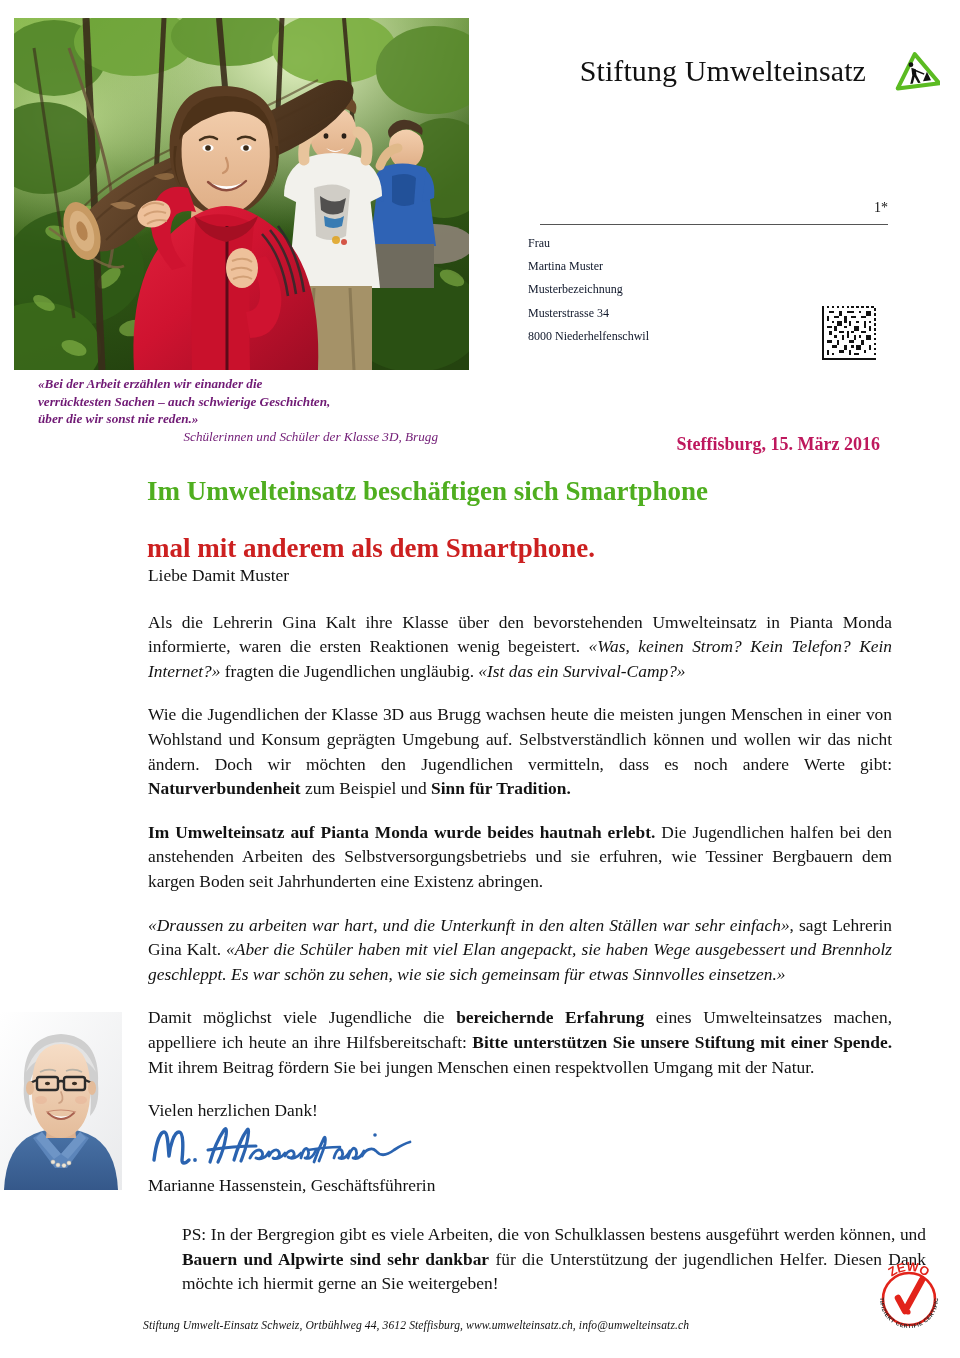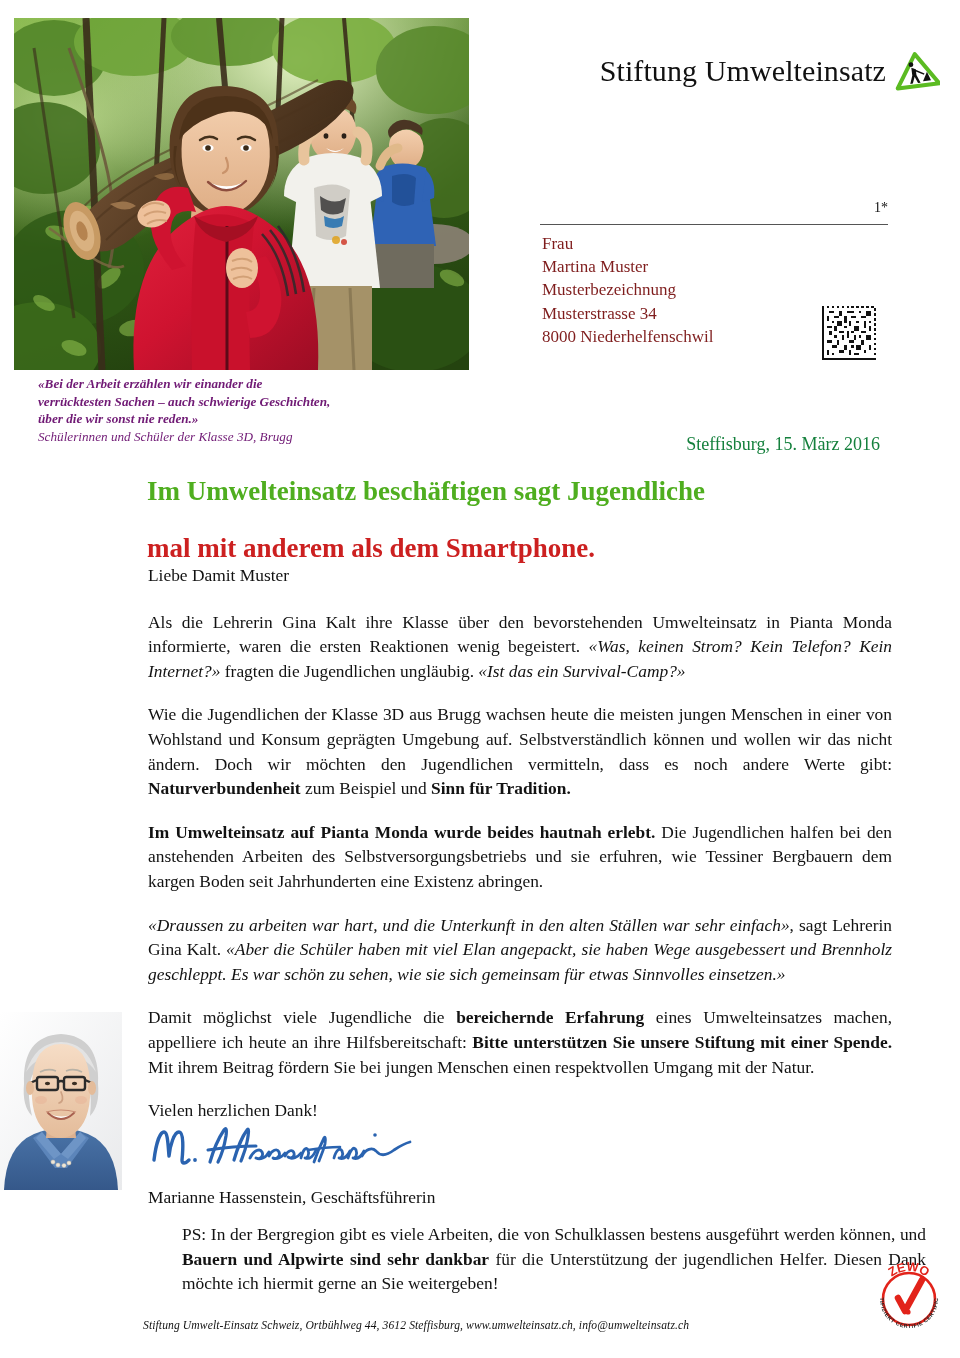--- a/index.html
+++ b/index.html
@@ -16,58 +16,58 @@
   
   .hero-photo{
     position:absolute;left:14px;top:18px;width:455px;height:352px;
     overflow:hidden;background:#2c4415;
   }
   .hero-photo svg{display:block;width:100%;height:100%;}
 
   
   .logo-wrap{
     position:absolute;left:540px;top:40px;width:400px;height:62px;
-    display:flex;align-items:center;justify-content:flex-end;gap:8px;
+    display:flex;align-items:center;justify-content:flex-end;gap:28px;
   }
   .logo-text{
     font-family:"Liberation Serif",serif;
     font-size:30px;letter-spacing:.1px;color:#111;white-space:nowrap;
   }
   .logo-mark{width:46px;height:40px;flex:none;}
 
   
   .addr-num{
     position:absolute;left:540px;top:200px;width:348px;
     text-align:right;font-size:14px;color:#111;
   }
   .addr-rule{
     position:absolute;left:540px;top:224px;width:348px;height:1px;background:#555;
   }
   .addr{
-    position:absolute;left:542px;top:232px;width:330px;
-    font-size:17px;line-height:23.2px;color:#7f1d1d;
+    position:absolute;left:528px;top:232px;width:330px;
+    font-size:12px;line-height:23.2px;color:#0f172a;
   }
   .addr div{white-space:nowrap;}
   .datamatrix{
     position:absolute;left:822px;top:306px;width:54px;height:54px;
   }
   .datamatrix svg{display:block;width:100%;height:100%;}
 
   
   .caption{
     position:absolute;left:38px;top:375px;width:400px;
     font-size:13.2px;line-height:17.6px;color:#701a75;
   }
   .caption .q{font-weight:bold;font-style:italic;}
-  .caption .src{font-style:italic;}
+  .caption .src{font-style:italic;text-align:right;}
 
   
   .date-line{
     position:absolute;left:540px;top:434px;width:340px;
-    text-align:right;font-size:18px;color:#15803d;
+    text-align:right;font-size:18px;color:#be185d;font-weight:bold;
   }
 
   
   .headline{
     position:absolute;left:147px;top:475px;width:760px;
     font-size:27px;line-height:33px;font-weight:bold;
   }
   .headline .l1{display:block;}
   .headline .l2{display:block;margin-top:24px;}
 
@@ -84,21 +84,21 @@
 
   
   .portrait{
     position:absolute;left:0px;top:1012px;width:122px;height:178px;overflow:hidden;
   }
   .portrait svg{display:block;width:100%;height:100%;}
 
   
   .sig-block{position:absolute;left:148px;top:1124px;width:500px;}
   .sig-img{width:270px;height:48px;display:block;}
-  .sig-name{font-size:17.4px;line-height:22px;color:#121212;margin-top:14px;}
+  .sig-name{font-size:17.4px;line-height:22px;color:#121212;margin-top:2px;}
 
   
   .ps-block{
     position:absolute;left:148px;top:1222px;width:744px;
     font-size:17.4px;line-height:24.6px;color:#121212;text-align:justify;margin-left:34px;
   }
 
   
   .zewo{position:absolute;left:872px;top:1262px;width:74px;height:74px;}
   .zewo svg{display:block;width:100%;height:100%;}
@@ -399,21 +399,21 @@
   <div class="caption">
     <div class="q">«Bei der Arbeit erzählen wir einander die</div>
     <div class="q">verrücktesten Sachen – auch schwierige Geschichten,</div>
     <div class="q">über die wir sonst nie reden.»</div>
     <div class="src">Schülerinnen und Schüler der Klasse 3D, Brugg</div>
   </div>
 
   <div class="date-line">Steffisburg, 15. März 2016</div>
 
   <div class="headline">
-    <span class="l1" id="hl1" style="color: rgb(79, 174, 31);">Im Umwelteinsatz beschäftigen sagt Jugendliche</span>
+    <span class="l1" id="hl1" style="color: rgb(79, 174, 31);">Im Umwelteinsatz beschäftigen sich Smartphone</span>
     <span class="l2" id="hl2" style="color: rgb(204, 32, 32);">mal mit anderem als dem Smartphone.</span>
   </div>
 
   <div class="body-col">
     <p class="salutation">Liebe Damit Muster</p>
 
     <p><span>Als die Lehrerin Gina Kalt ihre Klasse über den bevorstehenden Umwelteinsatz in Pianta Monda informierte, waren die ersten Reaktionen wenig begeistert. </span><span class="it">«Was, keinen Strom? Kein Telefon? Kein Internet?»</span><span> fragten die Jugendlichen ungläubig. </span><span class="it">«Ist das ein Survival-Camp?»</span></p>
 
     <p><span>Wie die Jugendlichen der Klasse 3D aus Brugg wachsen heute die meisten jungen Menschen in einer von Wohlstand und Konsum geprägten Umgebung auf. Selbstverständlich können und wollen wir das nicht ändern. Doch wir möchten den Jugendlichen vermitteln, dass es noch andere Werte gibt: </span><span class="bd">Naturverbundenheit</span><span> zum Beispiel und </span><span class="bd">Sinn für Tradition.</span></p>
 

